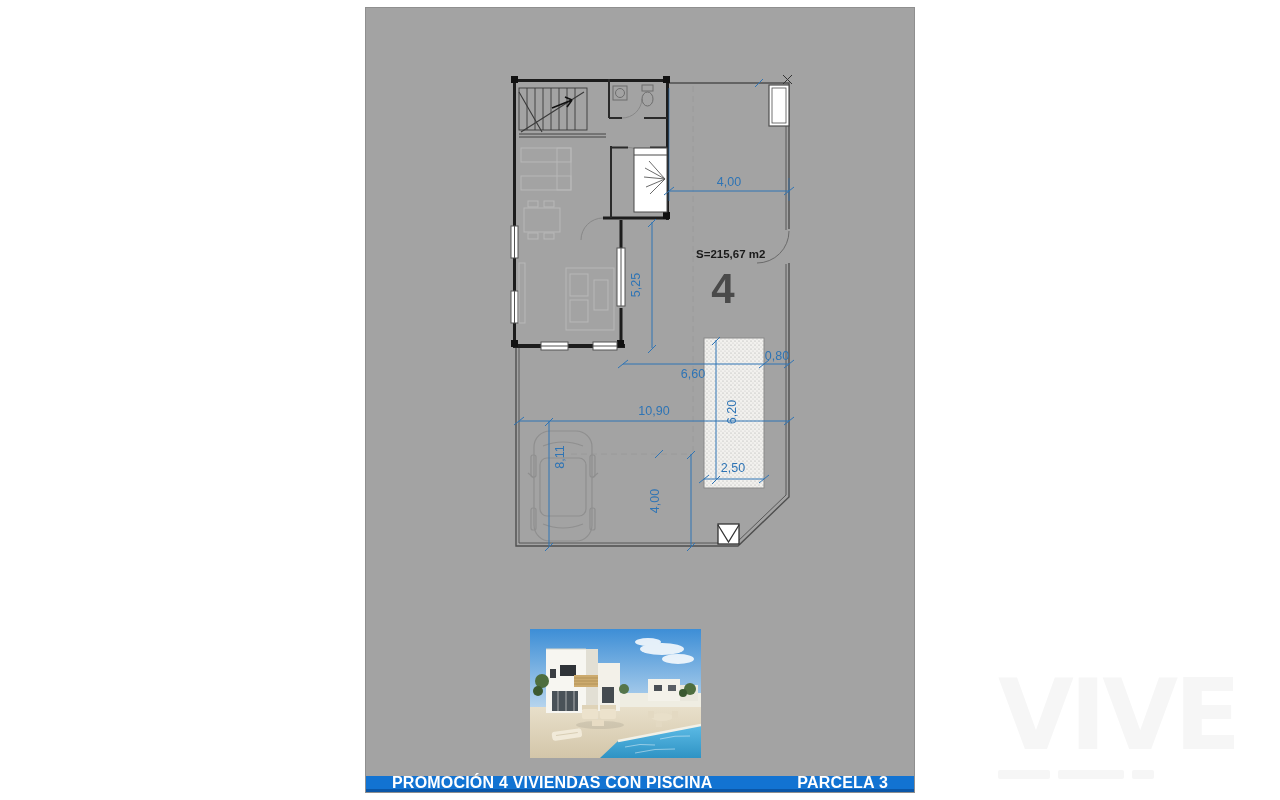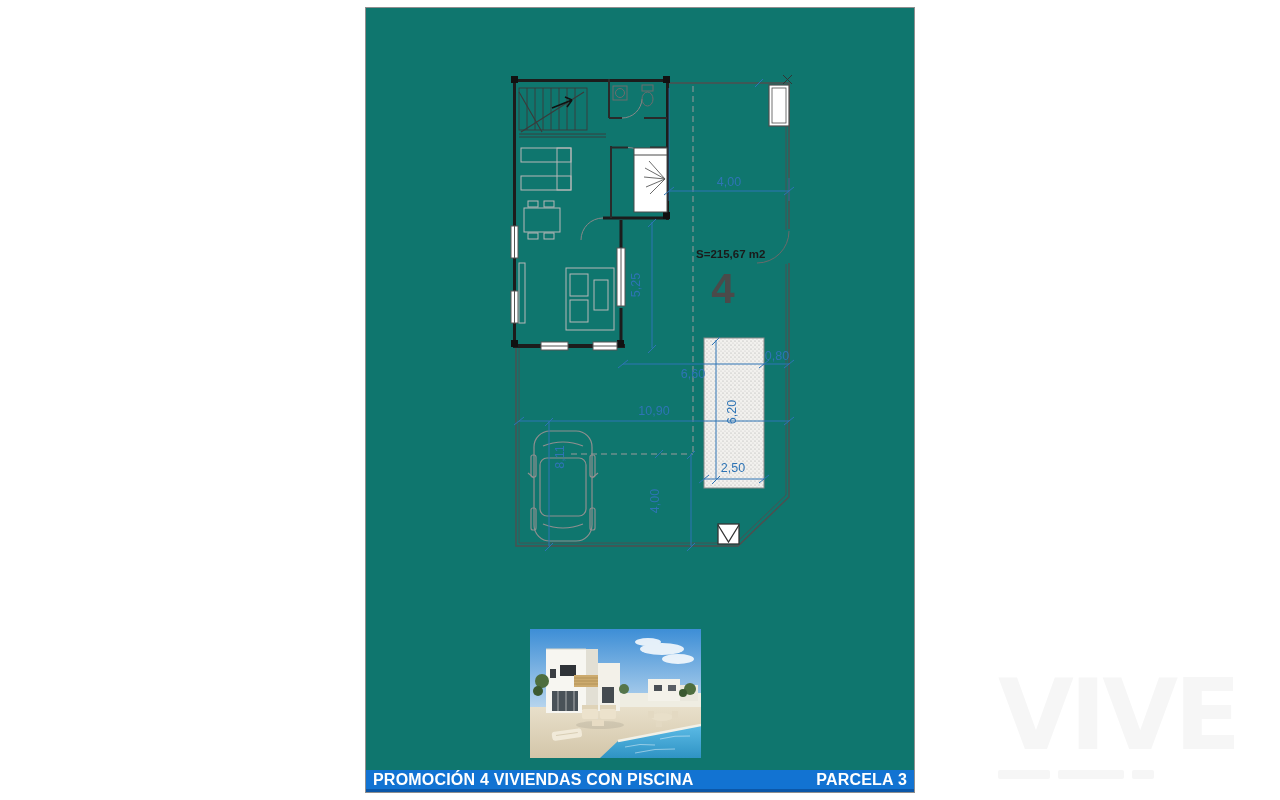--- a/index.html
+++ b/index.html
@@ -5,27 +5,27 @@
   html,body{margin:0;padding:0;background:#fff;}
   .stage{position:relative;width:1280px;height:800px;background:#ffffff;overflow:hidden;
          font-family:"Liberation Sans",sans-serif;}
   .watermark{position:absolute;left:998px;top:666px;width:250px;color:#f6f6f6;
              font-weight:bold;font-size:98px;line-height:1;letter-spacing:-4px;
              font-family:"DejaVu Sans",sans-serif;user-select:none;}
   .watermark-sub{margin-top:6px;display:flex;gap:8px;}
   .watermark-sub span{display:block;height:9px;background:#f6f6f6;border-radius:2px;}
   .watermark-sub .w1{width:52px;}.watermark-sub .w2{width:66px;}.watermark-sub .w3{width:22px;}
   .sheet{position:absolute;left:365px;top:7px;width:548px;height:784px;
-         border:1px solid #8f8f8f;background:#0f766e;box-sizing:content-box;}
+         border:1px solid #8f8f8f;background:#a3a3a3;box-sizing:content-box;}
   .plan-svg{position:absolute;left:0;top:0;width:548px;height:784px;}
   .photo{position:absolute;left:164px;top:621px;width:171px;height:129px;}
-  .footer{position:absolute;left:0;right:0;bottom:0;height:22px;background:#1273d2;
+  .footer{position:absolute;left:0;right:0;bottom:0;height:16px;background:#1273d2;
           border-bottom:3px solid #0b57a8;box-sizing:border-box;
           display:flex;align-items:center;justify-content:space-between;
-          padding:0 7px;color:#ffffff;font-weight:bold;font-size:16px;letter-spacing:.2px;}
+          padding:0 26px;color:#ffffff;font-weight:bold;font-size:16px;letter-spacing:.2px;}
   text{font-family:"Liberation Sans",sans-serif;}
   .dim-t{fill:#2e74b5;font-size:12.5px;}
   .area-t{fill:#1a1a1a;font-size:11.5px;font-weight:bold;}
   .big-t{fill:#4a4a4a;font-size:42px;font-weight:bold;}
 </style>
 </head>
 <body>
 
 <div class="stage">
 

